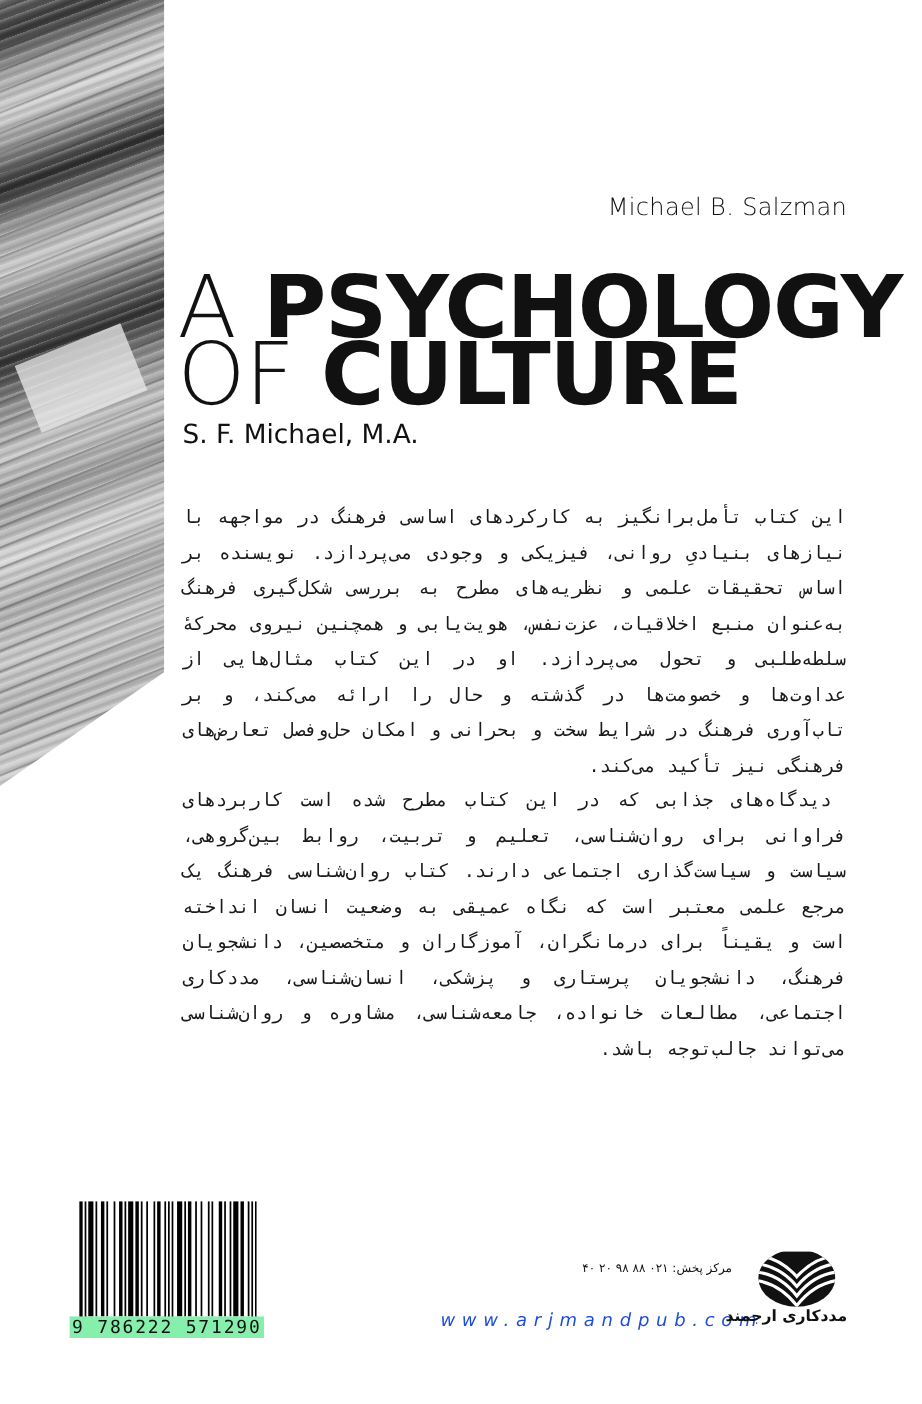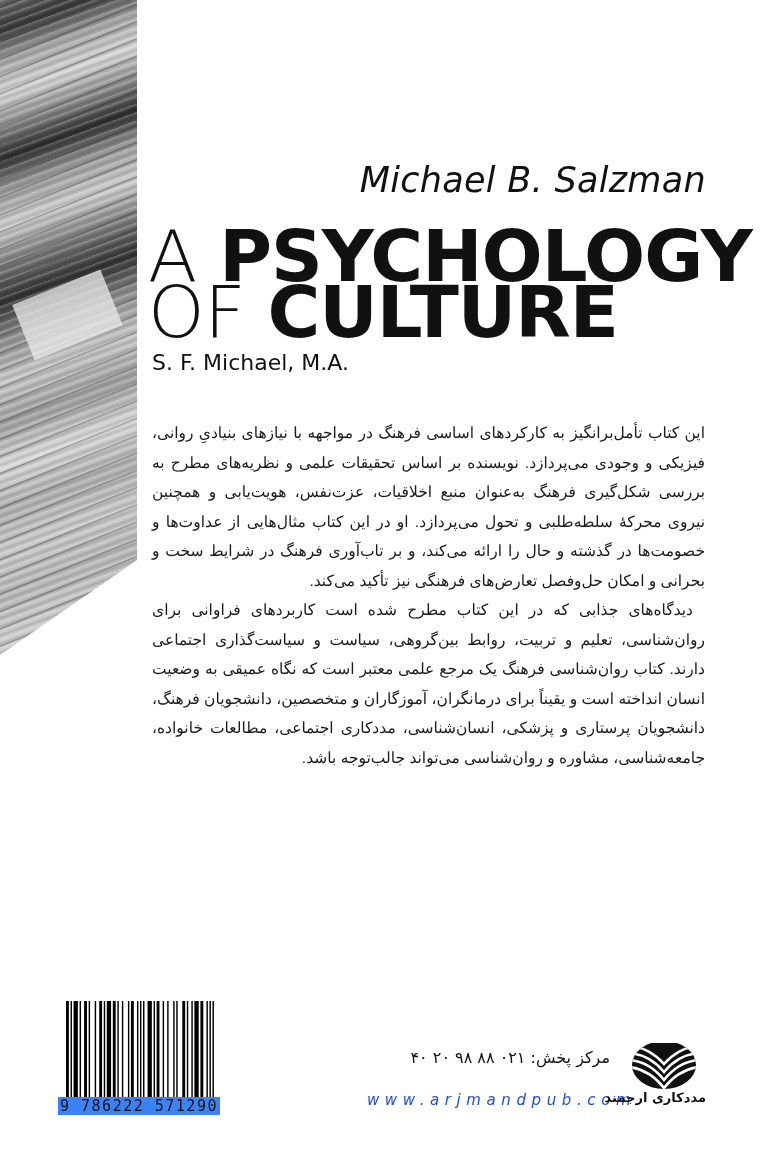--- a/index.html
+++ b/index.html
@@ -38,25 +38,24 @@
       width: 95px;
       height: 60px;
       background: rgba(235,235,235,0.75);
       transform: rotate(-22deg);
     }
     .author {
       position: absolute;
       right: 62px;
       top: 160px;
       font-family: "DejaVu Sans", sans-serif;
-      font-size: 35px;
+      font-size: 20px;
       font-weight: 300;
       letter-spacing: 0.3px;
       white-space: nowrap;
-      font-style: italic;
     }
     .title-line {
       position: absolute;
       left: 148px;
       font-family: "DejaVu Sans", sans-serif;
       font-size: 72px;
       line-height: 72px;
       white-space: nowrap;
       letter-spacing: -0.5px;
     }
@@ -80,21 +79,21 @@
       font-size: 22px;
       white-space: nowrap;
     }
     .blurb {
       position: absolute;
       left: 152px;
       top: 418px;
       width: 553px;
       direction: rtl;
       text-align: justify;
-      font-family: Liberation Sans, sans-serif;
+      font-family: Liberation Mono, monospace;
       font-size: 15.5px;
       line-height: 29.5px;
       color: #1a1a1a;
     }
     .blurb p {
       margin: 0;
       text-align-last: right;
     }
     .blurb p.indent {
       text-indent: 12px;
@@ -106,31 +105,31 @@
       width: 148px;
       height: 112px;
     }
     .barcode-digits {
       position: absolute;
       left: 58px;
       top: 1097px;
       font-family: "DejaVu Sans Mono", monospace;
       font-size: 15px;
       letter-spacing: 1.5px;
-      background: #3b82f6;
+      background: #86efac;
       padding: 0 2px;
       white-space: nowrap;
     }
     .publisher-info {
       position: absolute;
       right: 158px;
       top: 1048px;
       direction: rtl;
       text-align: right;
-      font-size: 16px;
+      font-size: 10px;
       line-height: 19px;
       color: #111;
       white-space: nowrap;
     }
     .website {
       position: absolute;
       left: 367px;
       top: 1091px;
       font-family: "DejaVu Sans", sans-serif;
       font-size: 15px;

